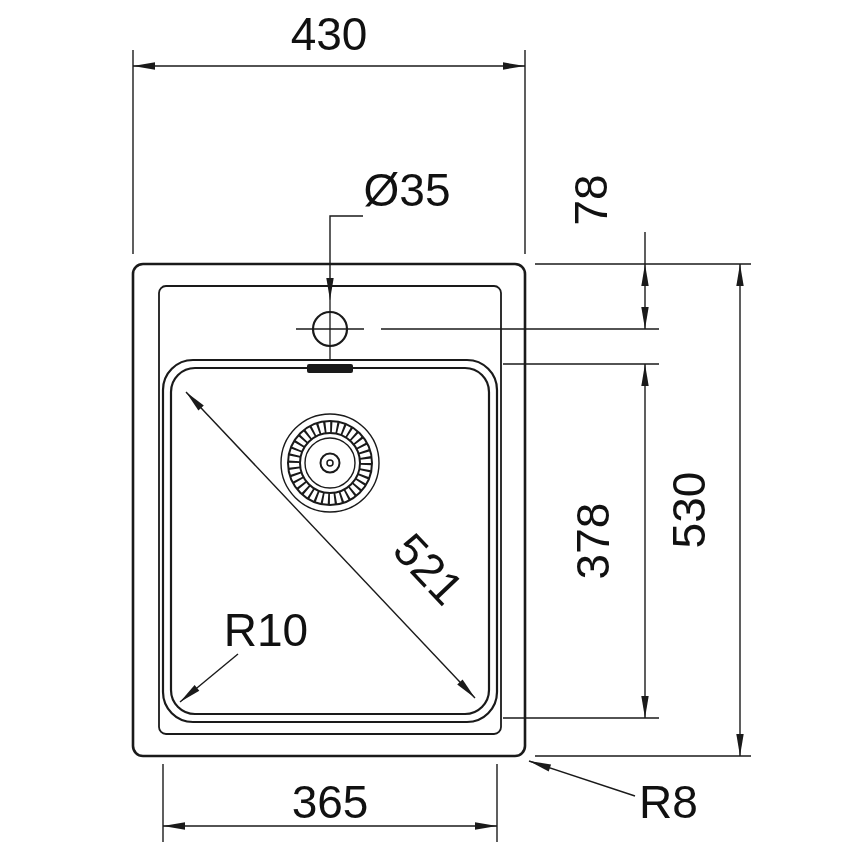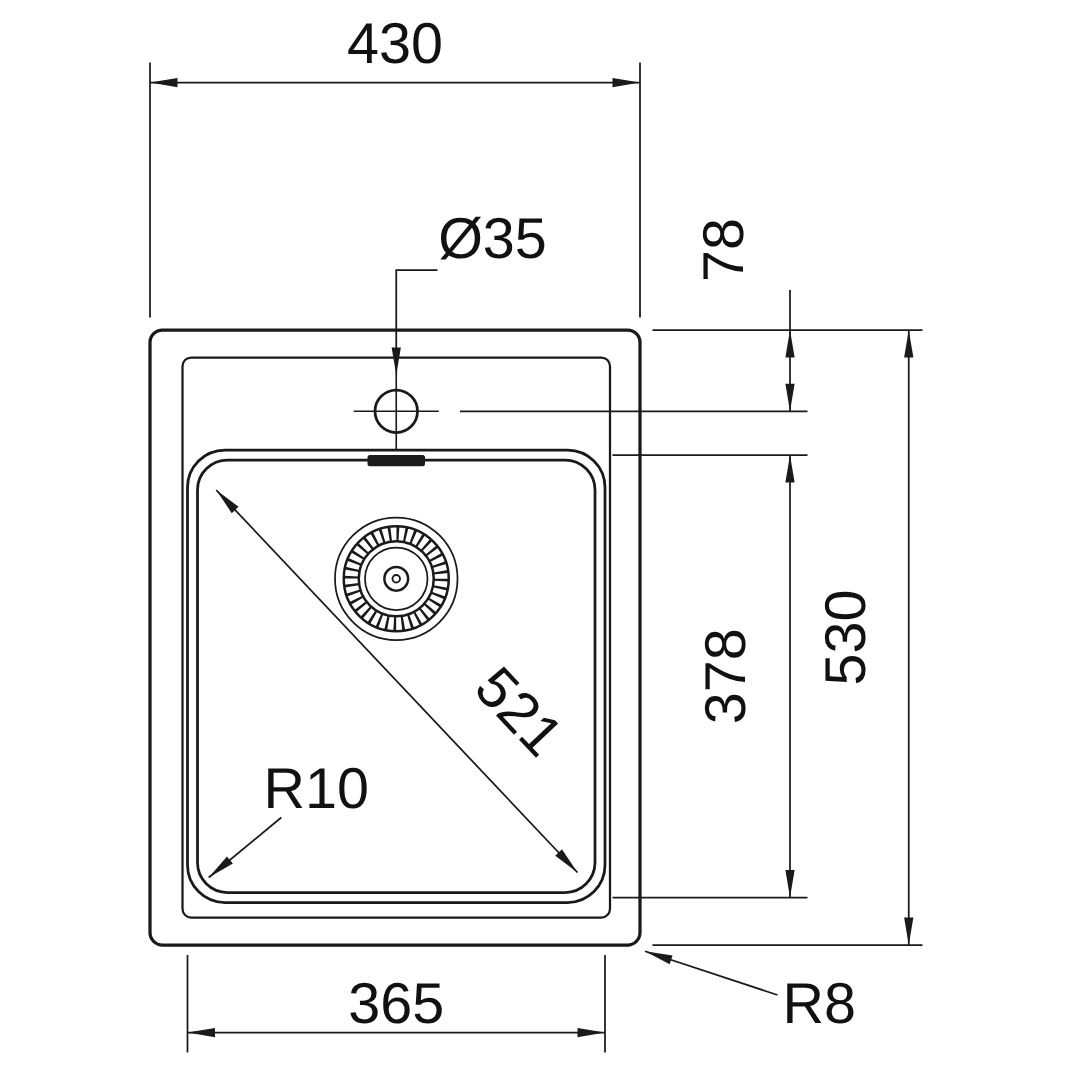--- a/index.html
+++ b/index.html
@@ -1,16 +1,16 @@
 <!DOCTYPE html>
 <html><head>
 <meta charset="utf-8">
 <style>
   html,body{margin:0;padding:0;background:#ffffff;}
-  .stage{position:relative;width:756px;height:860px;background:#ffffff;overflow:hidden;}
+  .stage{position:relative;width:756px;height:860px;background:#ffffff;overflow:hidden;padding-left:13px;}
   svg{display:block;}
   .obj{fill:none;stroke:#1a1a1a;}
   .dimline{fill:none;stroke:#1a1a1a;stroke-width:1.4;}
   text.dim{font-family:"Liberation Sans", sans-serif;font-size:46px;fill:#111111;}
 </style>
 </head>
 <body>
 
 <div class="stage">
 <svg width="860" height="860" viewBox="0 0 860 860">

